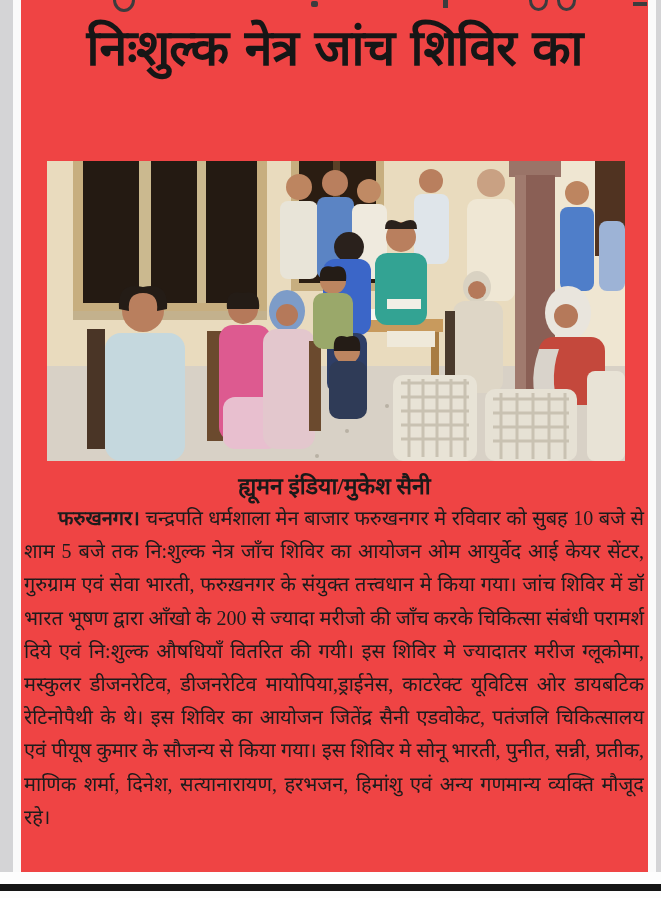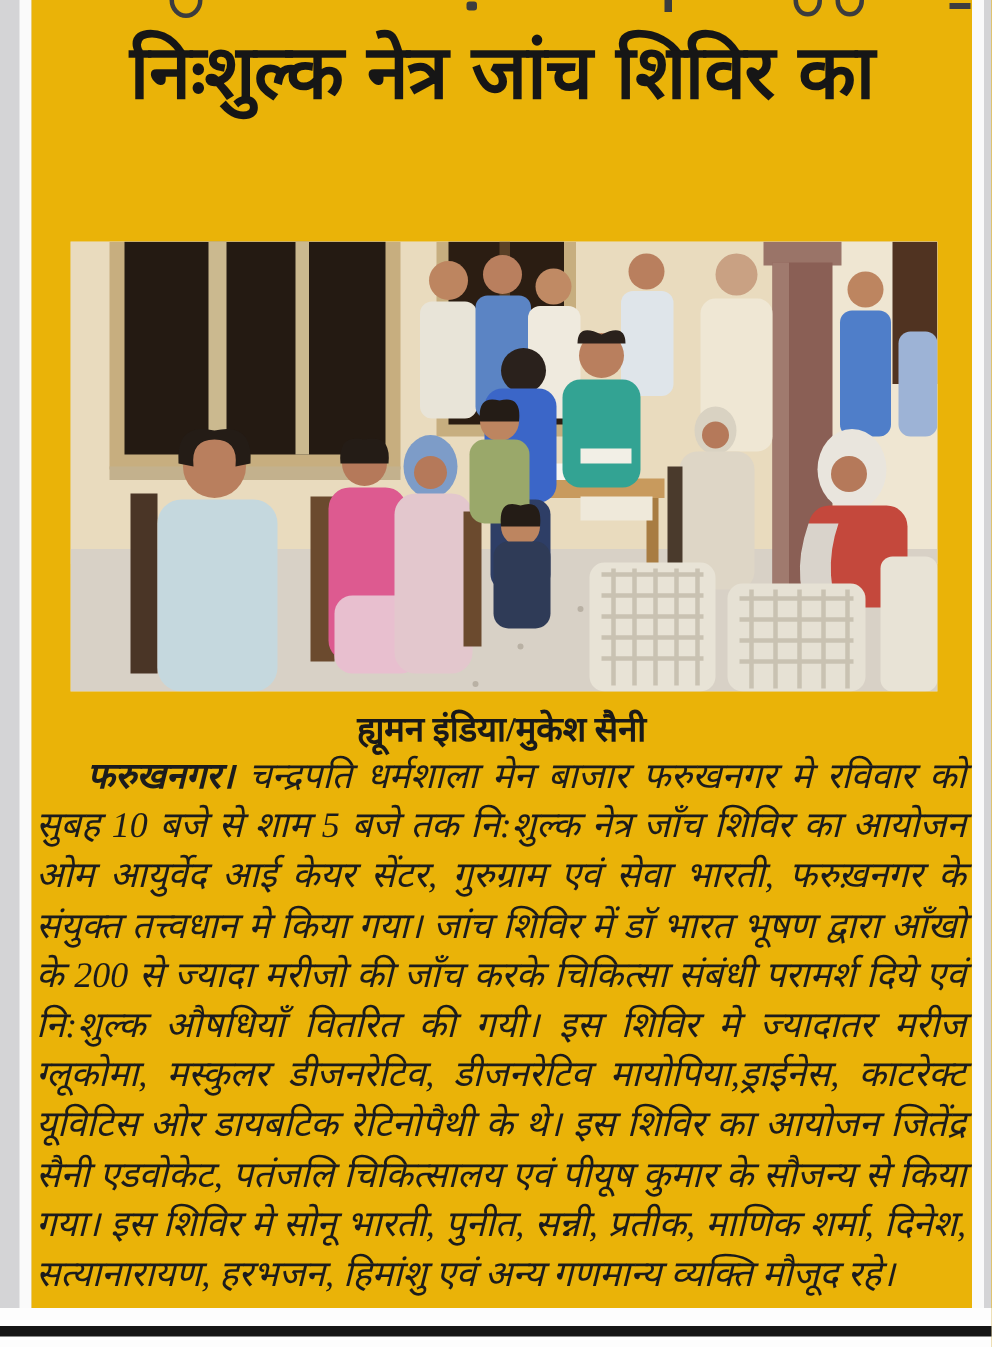--- a/index.html
+++ b/index.html
@@ -4,21 +4,21 @@
 <style>
   html,body{margin:0;padding:0;}
   body{
     width:661px;height:898px;position:relative;overflow:hidden;
     background:#d4d4d6;
     font-family:"Liberation Serif","DejaVu Serif",serif;
   }
   .strip{position:absolute;top:0;height:872px;width:8px;background:#fafafa;}
   .clip{
     position:absolute;left:21px;top:0;width:627px;height:872px;
-    background:#eab308;overflow:hidden;
+    background:#ef4444;overflow:hidden;
   }
   .rm{position:absolute;background:#3c3c3e;}
   .rm-ring{position:absolute;border:3px solid #3c3c3e;border-radius:50%;background:transparent;}
   .headline{
     position:absolute;top:16px;left:0;width:100%;
     text-align:center;
     font-family:"DejaVu Sans","Liberation Sans",sans-serif;
     font-weight:800;font-size:50px;line-height:64px;
     color:#161616;letter-spacing:-1px;margin:0;
   }
@@ -28,23 +28,23 @@
   }
   .photo svg{display:block;}
   .byline{
     position:absolute;top:469px;left:0;width:100%;
     text-align:center;
     font-family:Liberation Serif, serif;
     font-weight:700;font-size:23px;color:#191919;
   }
   .article{
     position:absolute;top:502px;left:3px;width:620px;
-    font-size:24px;line-height:33.2px;
+    font-size:20px;line-height:33.2px;
     text-align:justify;text-indent:34px;
-    color:#1c1c1c;margin:0;font-style:italic;
+    color:#1c1c1c;margin:0;
   }
   .article strong{font-weight:700;}
   .bottom-white{position:absolute;left:0;top:872px;width:661px;height:26px;background:#fdfdfd;}
   .bottom-bar{position:absolute;left:0;top:884px;width:661px;height:7px;background:#151515;}
 </style>
 </head>
 <body>
 
 <div class="strip" style="left:13px;"></div>
 <div class="strip" style="left:648px;"></div>

